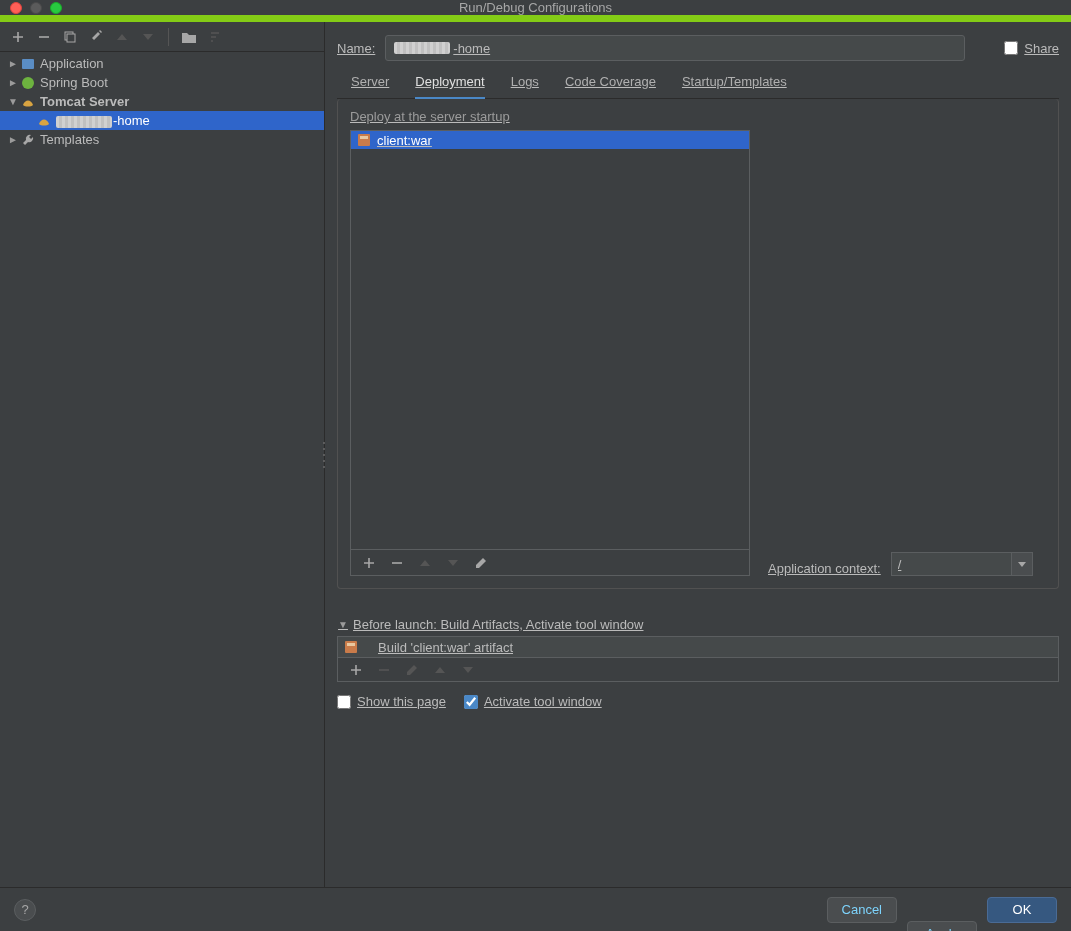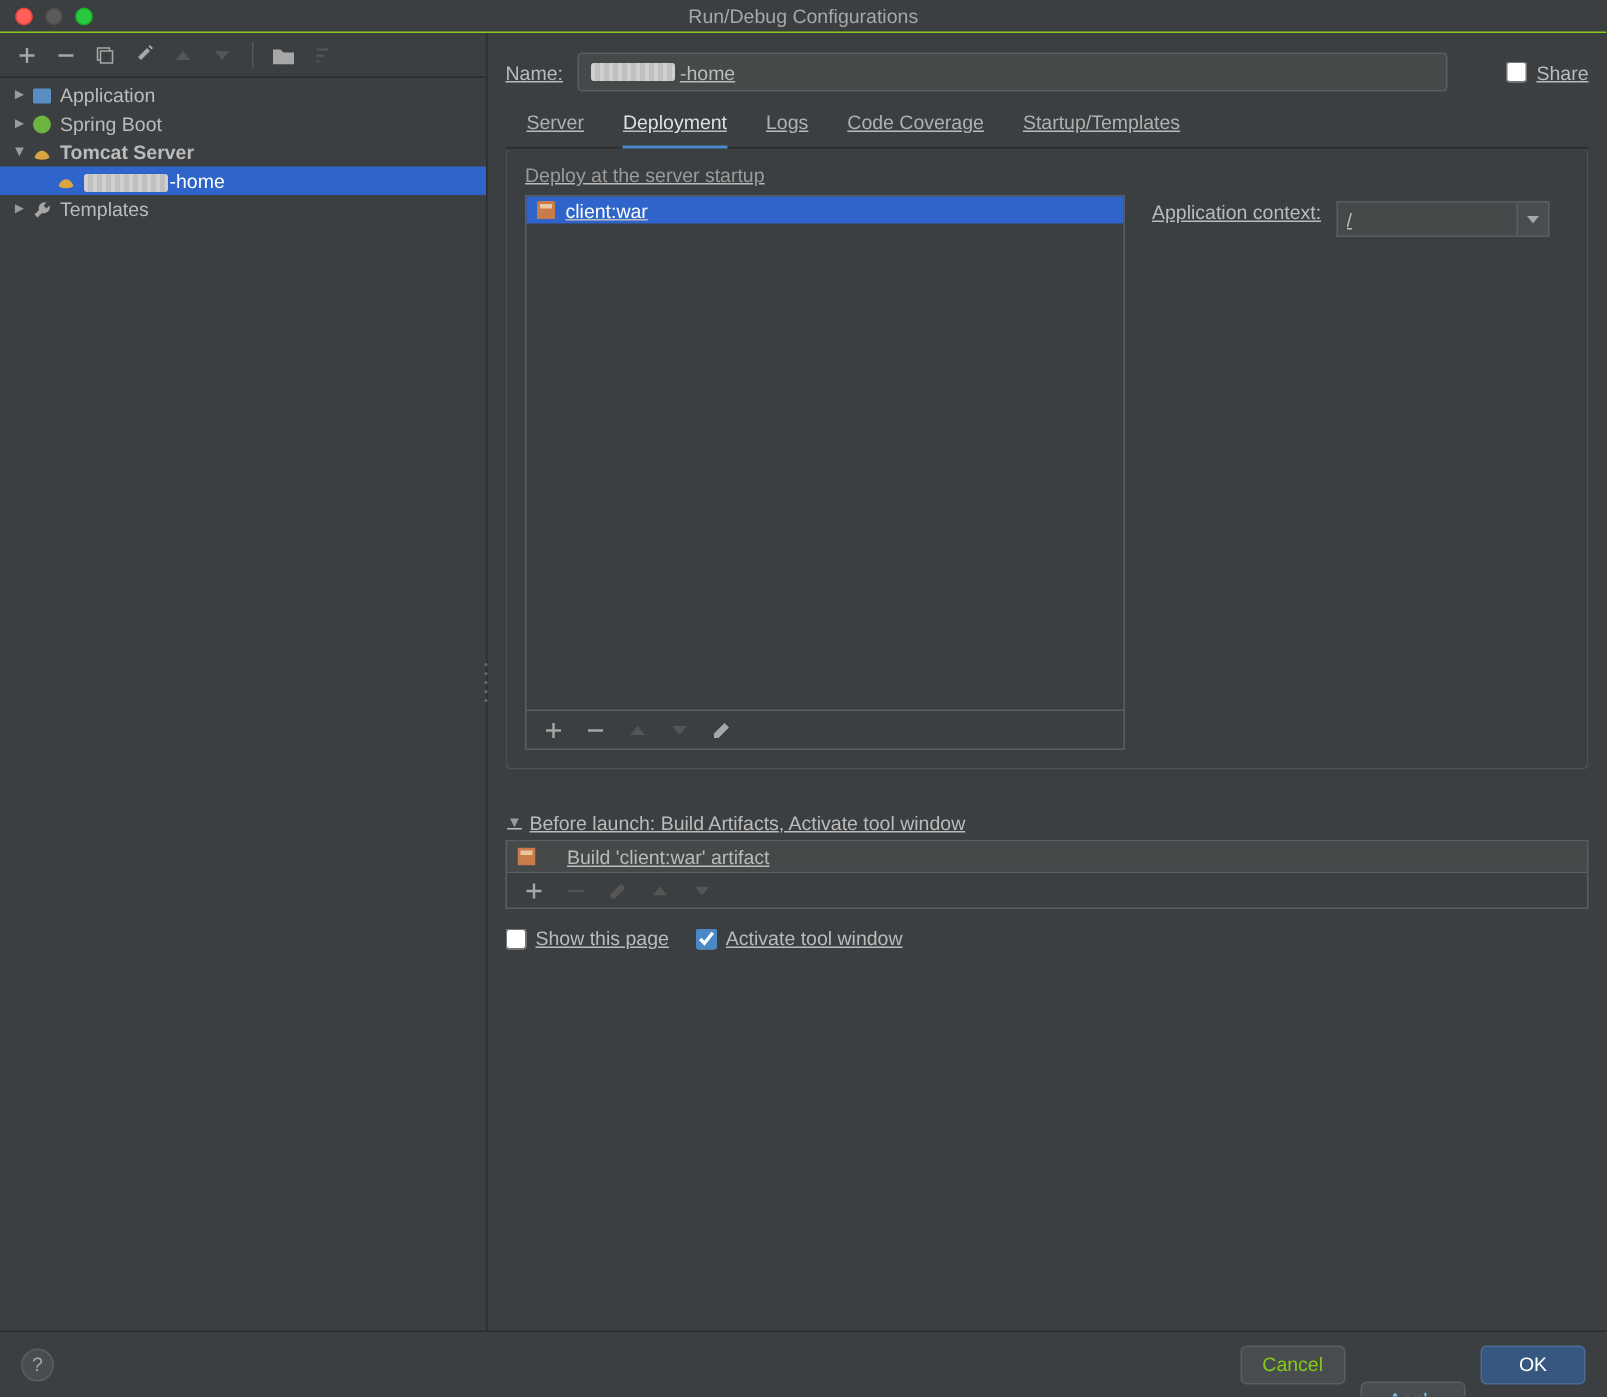--- a/index.html
+++ b/index.html
@@ -1,19 +1,19 @@
 <!DOCTYPE html>
 <html><head>
 <meta charset="utf-8">
 <style>
 * { box-sizing: border-box; margin: 0; padding: 0; font-family: -apple-system, "Helvetica Neue", Arial, sans-serif; font-size: 13px; }
 body { background: #3c3f41; color: #bbbbbb; width: 1071px; height: 931px; overflow: hidden; display: flex; flex-direction: column; }
 
 
-.titlebar { height: 22px; background: #3c3f41; display: flex; align-items: center; position: relative; border-bottom: 1px solid #84cc16; }
+.titlebar { height: 22px; background: #3c3f41; display: flex; align-items: center; position: relative; border-bottom: 7px solid #84cc16; }
 .traffic { display: flex; gap: 8px; margin-left: 10px; }
 .tl { width: 12px; height: 12px; border-radius: 50%; }
 .tl.red { background: #ff5f57; border: 0.5px solid #e0443e; }
 .tl.yellow { background: #5b5b5b; border: 0.5px solid #4a4a4a; }
 .tl.green { background: #28c940; border: 0.5px solid #1aab29; }
 .titlebar .title { position: absolute; left: 0; right: 0; text-align: center; color: #a7a7a7; font-size: 13px; pointer-events: none; }
 
 .main { flex: 1; display: flex; }
 
 
@@ -41,44 +41,44 @@
 input[type=checkbox] { width: 14px; height: 14px; accent-color: #4a88c7; }
 
 .tabs { display: flex; gap: 26px; padding: 6px 14px 0 14px; border-bottom: 1px solid #2b2b2b; }
 .tab { padding-bottom: 8px; color: #b0b0b0; cursor: pointer; }
 .tab.active { color: #e0e0e0; border-bottom: 2px solid #4a88c7; margin-bottom: -1px; }
 
 .deploy-panel { border: 1px solid #515151; border-radius: 4px; margin-top: 0; padding: 10px 12px 12px 12px; position: relative; }
 .deploy-panel .caption { color: #9b9b9b; margin-bottom: 6px; }
 .deploy-body { display: flex; gap: 18px; }
 .artifact-list-wrap { width: 400px; display: flex; flex-direction: column; }
-.artifact-list { height: 344px; border: 1px solid #5b5e60; background: #3c3f41; }
+.artifact-list { height: 420px; border: 1px solid #5b5e60; background: #3c3f41; }
 .artifact-item { display: flex; align-items: center; height: 18px; background: #2f65ca; color: #fff; padding-left: 6px; gap: 6px; }
 .artifact-icon { width: 14px; height: 14px; display: inline-flex; align-items: center; justify-content: center; }
 .artifact-toolbar { height: 26px; border: 1px solid #5b5e60; border-top: none; display: flex; align-items: center; gap: 12px; padding: 0 10px; }
-.app-context { display: flex; align-items: flex-start; gap: 10px; margin-top: 4px; }
+.app-context { display: flex; align-items: flex-end; gap: 10px; margin-top: 4px; }
 .ctx-input-wrap { display: flex; }
 .ctx-input { width: 120px; height: 24px; background: #45494a; border: 1px solid #5b5e60; border-right: none; color: #bbbbbb; padding: 0 6px; outline: none; }
 .ctx-dd { width: 22px; height: 24px; background: #4a4d4f; border: 1px solid #5b5e60; display: flex; align-items: center; justify-content: center; color: #a7a7a7; cursor: pointer; }
 
 .before-launch { margin-top: 28px; }
 .bl-header { display: flex; align-items: center; gap: 4px; color: #bbbbbb; margin-bottom: 4px; }
 .bl-arrow { width: 12px; text-align: center; color: #9b9b9b; font-size: 10px; }
 .bl-list { border: 1px solid #5b5e60; }
 .bl-item { display: flex; align-items: center; height: 20px; background: #45494a; color: #bbbbbb; padding-left: 6px; gap: 20px; }
 .bl-toolbar { height: 24px; border: 1px solid #5b5e60; border-top: none; display: flex; align-items: center; gap: 12px; padding: 0 10px; }
 
 .check-row { display: flex; align-items: center; gap: 18px; margin-top: 12px; }
 .check-row label { display: flex; align-items: center; gap: 6px; color: #bbbbbb; cursor: pointer; }
 
 
 .footer { height: 44px; display: flex; align-items: center; padding: 0 14px; border-top: 1px solid #2b2b2b; gap: 10px; }
 .help-btn { width: 22px; height: 22px; border-radius: 50%; background: #4a4d4f; border: 1px solid #5b5e60; display: flex; align-items: center; justify-content: center; color: #a7a7a7; cursor: pointer; }
 .footer-spacer { flex: 1; }
-.btn { height: 26px; min-width: 70px; padding: 0 14px; border-radius: 4px; border: 1px solid #5b5e60; background: #4a4d4f; color: #84cc16; cursor: pointer; }
+.btn { height: 26px; min-width: 70px; padding: 0 14px; border-radius: 4px; border: 1px solid #5b5e60; background: #4a4d4f; color: #7dd3fc; cursor: pointer; }
 .btn.disabled { color: #7dd3fc; cursor: default; margin-top: 48px; }
 .btn.primary { background: #365880; border-color: #4a6b95; color: #fff; }
 
 
 svg { display: block; }
 .blur-box { display:inline-block; width:56px; height:12px; background: repeating-linear-gradient(90deg,#d0d0d0 0 3px,#c0c0c0 3px 6px); border-radius:2px; filter: blur(0.4px); margin-right:1px; vertical-align:middle; }
 .splitter-handle { position:absolute; left:-4px; top:50%; transform:translateY(-50%); width:6px; height:30px; display:flex; flex-direction:column; justify-content:space-around; }
 .splitter-handle span { width:2px; height:2px; background:#6a6a6a; border-radius:50%; margin-left:2px; }
 </style>
 </head>

